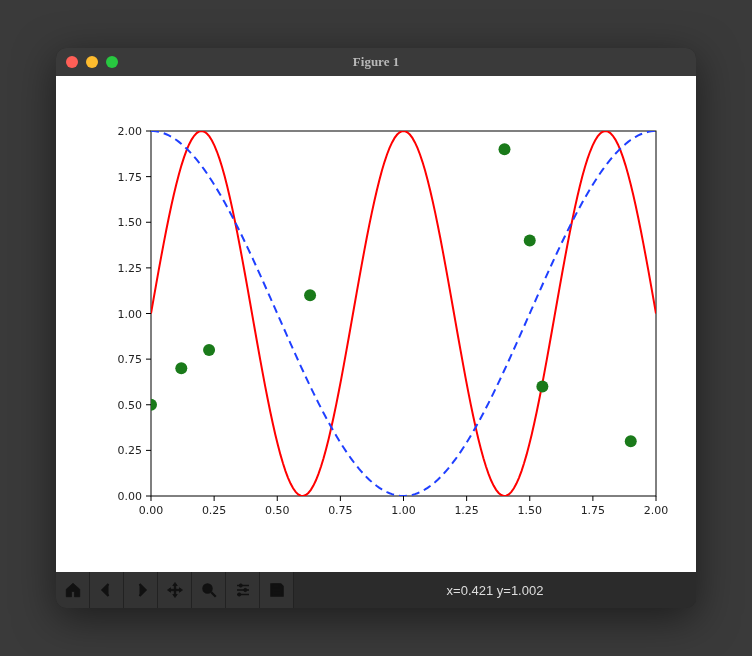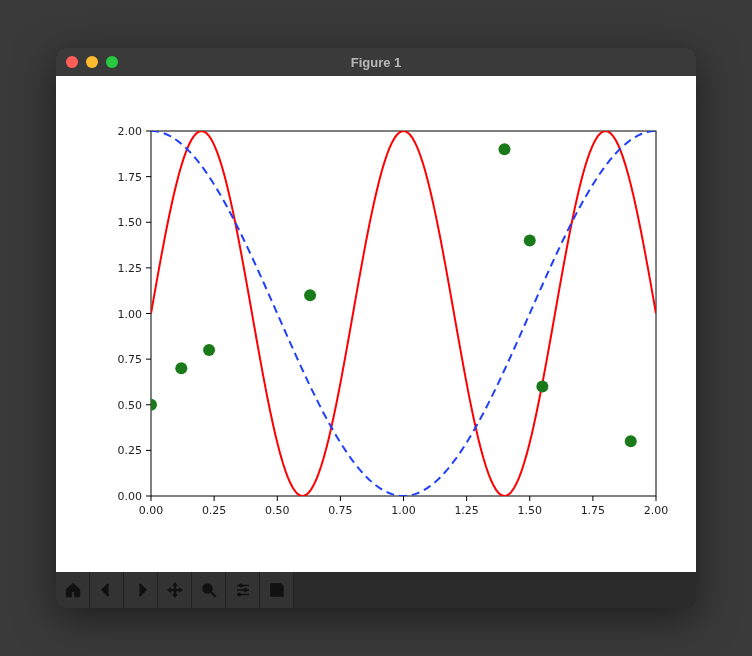--- a/index.html
+++ b/index.html
@@ -22,20 +22,21 @@
     display: flex;
     flex-direction: column;
   }
   .titlebar {
     height: 28px;
     background: #3a3a3a;
     display: flex;
     align-items: center;
     padding: 0 10px;
     position: relative;
+    font-family: Liberation Serif, serif;
   }
   .traffic-lights {
     display: flex;
     gap: 8px;
     align-items: center;
   }
   .tl { width: 12px; height: 12px; border-radius: 50%; }
   .tl.red { background: #ff5f57; }
   .tl.yellow { background: #febc2e; }
   .tl.green { background: #28c840; }
@@ -200,15 +201,16 @@
           <circle cx="7" cy="18" r="2.2" fill="#111"></circle>
       </svg>
     </div>
     <div class="tb-btn">
       <svg viewBox="0 0 24 24">
           <path d="M4 4 H17 L20 7 V20 H4 Z" fill="none" stroke="#111" stroke-width="2"></path>
           <rect x="7" y="4" width="8" height="5" fill="#111"></rect>
           <rect x="7" y="13" width="10" height="6" fill="none" stroke="#111" stroke-width="2"></rect>
         </svg>
     </div>
+    <div class="coords">x=0.421 y=1.002</div>
   </div>
 
 </div>
 
 </body></html>

